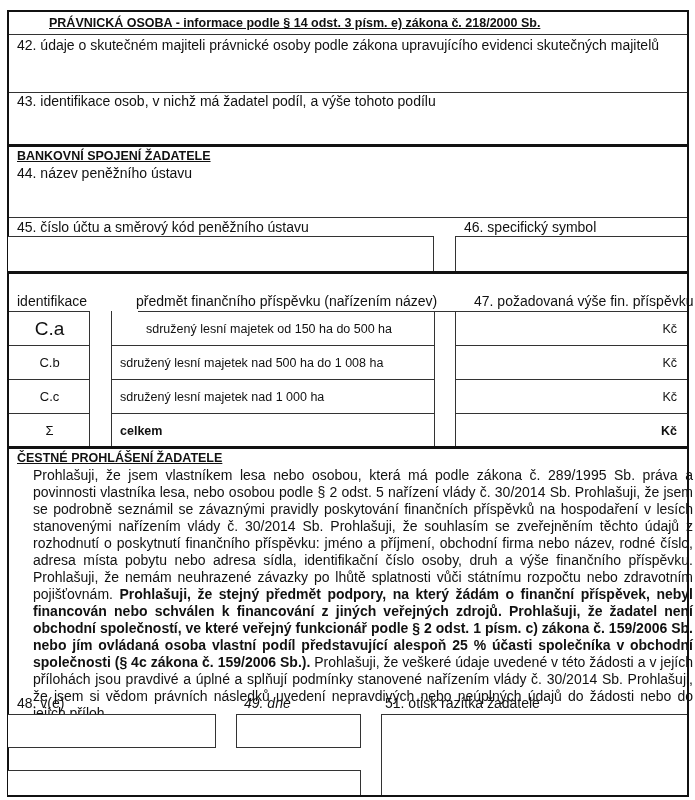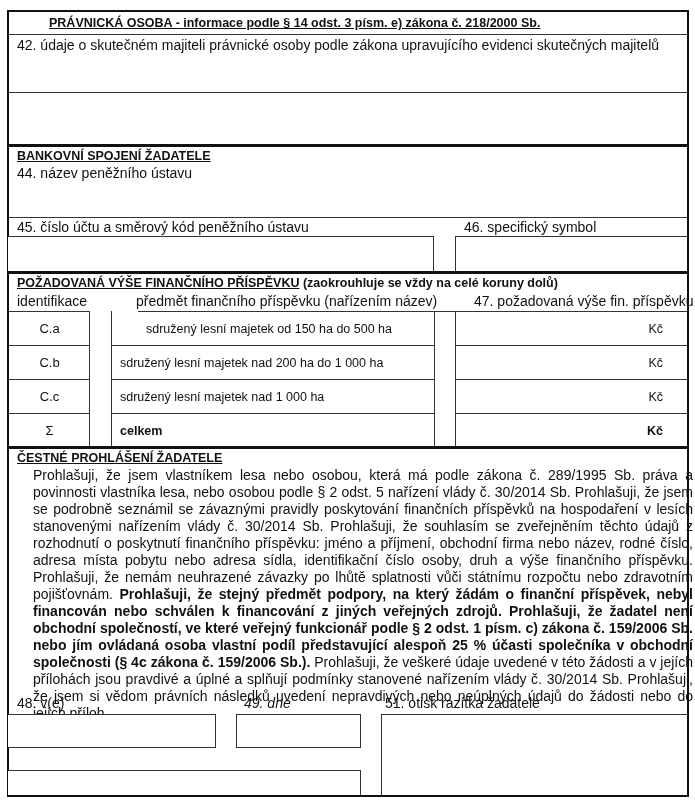--- a/index.html
+++ b/index.html
@@ -11,72 +11,70 @@
   .thick { border-top: 3px solid #111; }
   .label { position: absolute; white-space: nowrap; font-size: 14px; line-height: 15px; }
   .heading { position: absolute; white-space: nowrap; font-weight: bold; font-size: 12.5px; line-height: 15px; }
   .heading u { text-decoration: underline; }
   .field { position: absolute; box-sizing: border-box; border: 1px solid #333; background: #fff; }
   .cell { position: absolute; box-sizing: border-box; border-top: 1px solid #333; display: flex; align-items: center; }
   .col-border { position: absolute; box-sizing: border-box; border-left: 1px solid #333; border-right: 1px solid #333; }
   .decl { position: absolute; left: 24px; top: 460px; width: 660px; font-size: 14px; line-height: 17px;
           text-align: justify; }
   .decl b { font-weight: bold; }
-  .kc { position: absolute; right: 24px; }
+  .kc { position: absolute; right: 10px; }
 </style>
 </head>
 <body>
 
 <div class="frame">
 
   <div class="heading" style="left:8px; top:4px;padding-left:32px;">
     <u>PRÁVNICKÁ OSOBA - informace podle § 14 odst. 3 písm. e) zákona č. 218/2000 Sb.</u>
   </div>
   <div class="hline" style="top:22px;"></div>
   <div class="label" style="left:8px; top:26px;">42. údaje o skutečném majiteli právnické osoby podle zákona upravujícího evidenci skutečných majitelů</div>
   <div class="hline" style="top:45px;"></div>
   <div class="field" style="left:0; top:45px; width:678px; height:35px; border:none;"></div>
   <div class="hline" style="top:80px;"></div>
+  <div class="label" style="left:8px; top:82px;">43. identifikace osob, v nichž má žadatel podíl, a výše tohoto podílu</div>
   <div class="hline" style="top:98px;"></div>
   <div class="field" style="left:0; top:98px; width:678px; height:34px; border:none;"></div>
   <div class="hline thick" style="top:132px;"></div>
 
   <div class="heading" style="left:8px; top:137px;">
     <u>BANKOVNÍ SPOJENÍ ŽADATELE</u>
   </div>
   <div class="label" style="left:8px; top:154px;">44. název peněžního ústavu</div>
   <div class="hline" style="top:170px;"></div>
   <div class="field" style="left:0; top:170px; width:678px; height:35px; border:none;"></div>
   <div class="hline" style="top:205px;"></div>
   <div class="label" style="left:8px; top:208px;">45. číslo účtu a směrový kód peněžního ústavu</div>
   <div class="label" style="left:455px; top:208px;">46. specifický symbol</div>
   <div class="field" style="left:-1px; top:224px; width:426px; height:35px; border-bottom:none; border-left:none;"></div>
   <div class="field" style="left:446px; top:224px; width:232px; height:35px; border-bottom:none; border-right:none;"></div>
   <div class="hline thick" style="top:259px;"></div>
 
-  <div class="heading" style="left:8px; top:264px;">
-    <u>POŽADOVANÁ VÝŠE FINANČNÍHO PŘÍSPĚVKU</u><span> (zaokrouhluje se vždy na celé koruny dolů)</span>
-  </div>
   <div class="label" style="left:8px; top:282px;">identifikace</div>
   <div class="label" style="left:127px; top:282px;">předmět finančního příspěvku (nařízením název)</div>
   <div class="label" style="left:465px; top:282px;">47. požadovaná výše fin. příspěvku</div>
 
   <div class="col-border" style="left:-1px; top:299px; width:82px; height:136px; border-left:none;"></div>
   <div class="col-border" style="left:102px; top:299px; width:324px; height:136px;"></div>
   <div class="col-border" style="left:446px; top:299px; width:232px; height:136px; border-right:none;"></div>
 
   <div id="rows">
-      <div class="cell" style="left: 0px; top: 299px; width: 81px; height: 34px; justify-content: center; font-size: 13px;">C.a</div>
+      <div class="cell" style="left: 0px; top: 299px; width: 81px; height: 34px; justify-content: center; font-size: 19px;">C.a</div>
       <div class="cell" style="left: 103px; top: 299px; width: 322px; height: 34px; padding-left: 8px; margin-left: 26px;">sdružený lesní majetek od 150 ha do 500 ha</div>
       <div class="cell" style="left: 447px; top: 299px; width: 231px; height: 34px;">
         <span></span>
         <span class="kc">Kč</span>
       </div>
       <div class="cell" style="left: 0px; top: 333px; width: 81px; height: 34px; justify-content: center; font-size: 13px;">C.b</div>
-      <div class="cell" style="left: 103px; top: 333px; width: 322px; height: 34px; padding-left: 8px;">sdružený lesní majetek nad 200 ha do 1 000 ha</div>
+      <div class="cell" style="left: 103px; top: 333px; width: 322px; height: 34px; padding-left: 8px;">sdružený lesní majetek nad 500 ha do 1 008 ha</div>
       <div class="cell" style="left: 447px; top: 333px; width: 231px; height: 34px;">
         <span></span>
         <span class="kc">Kč</span>
       </div>
       <div class="cell" style="left: 0px; top: 367px; width: 81px; height: 34px; justify-content: center; font-size: 13px;">C.c</div>
       <div class="cell" style="left: 103px; top: 367px; width: 322px; height: 34px; padding-left: 8px;">sdružený lesní majetek nad 1 000 ha</div>
       <div class="cell" style="left: 447px; top: 367px; width: 231px; height: 34px;">
         <span></span>
         <span class="kc">Kč</span>
       </div>

